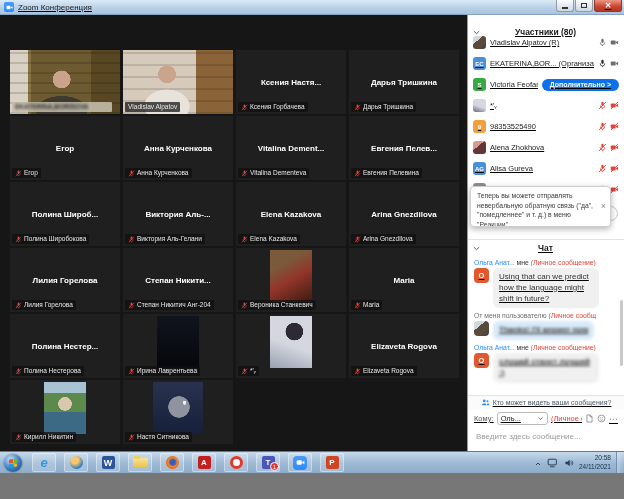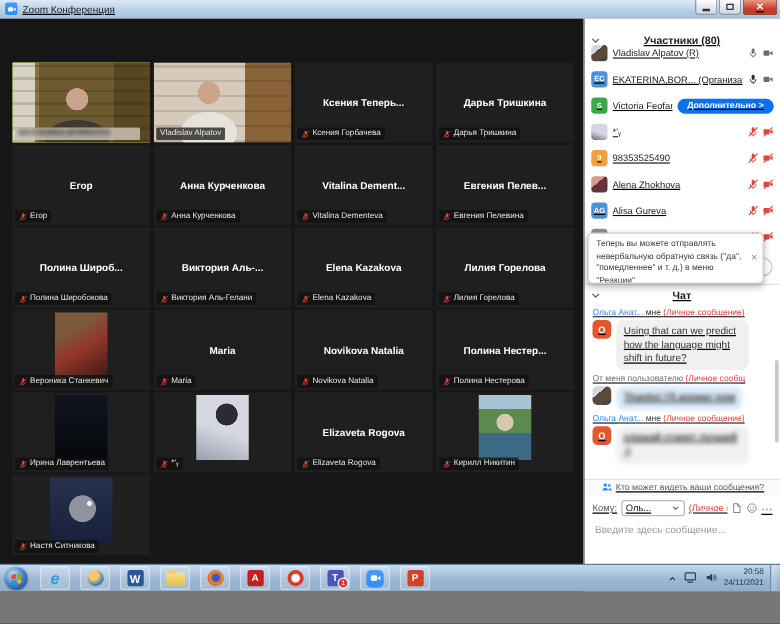--- a/index.html
+++ b/index.html
@@ -82,21 +82,21 @@
   .pbtn-more{background:#0e71eb;color:#fff;border-radius:9px;font-size:7px;font-weight:bold;
     padding:2.5px 8px;white-space:nowrap;cursor:pointer;}
   .pbtns{display:flex;justify-content:space-between;padding:0 6px;margin-top:6px;}
   .pbtns button{font-size:7px;color:#222;background:#fff;border:1px solid #c6c6c6;
     border-radius:8px;padding:3px 8px;font-family:"Liberation Sans",sans-serif;cursor:pointer;white-space:nowrap;}
   .tooltip{position:absolute;left:2px;top:171px;width:141px;height:41px;background:#fff;
     border:1px solid #cfcfcf;border-radius:4px;box-shadow:0 2px 6px rgba(0,0,0,.3);
     padding:4px 14px 0 6px;z-index:6;overflow:hidden;}
   .tt-text{font-size:6.8px;color:#3a3a3a;line-height:1.4;}
   .tt-close{position:absolute;right:4px;top:15px;color:#8a8a8a;font-size:9px;line-height:9px;cursor:pointer;}
-  .c-head{margin-top:6px;border-top:1px solid #e2e2e2;height:15px;display:flex;
+  .c-head{margin-top:18px;border-top:1px solid #e2e2e2;height:15px;display:flex;
     align-items:center;padding:2px 4px 0;}
   #messages{height:141px;overflow:hidden;position:relative;padding:1px 8px 0 6px;}
   .mhead{font-size:6.8px;margin:4px 0 2px;white-space:nowrap;overflow:hidden;}
   .m-from{color:#2d8cff;}
   .msg.self .m-from{color:#6e6e6e;}
   .m-mid{color:#333;}
   .m-priv{color:#e0443a;}
   .mrow{display:flex;gap:4px;align-items:flex-start;}
   .mav{width:15px;height:15px;border-radius:4px;flex:none;color:#fff;font-size:7.5px;
     font-weight:bold;display:flex;align-items:center;justify-content:center;overflow:hidden;}
@@ -194,21 +194,21 @@
               <span class="ob">EKATERINA,BORISOVA</span>
             </div>
           </div>
           <div class="tile">
             <div class="vid v-vlad"></div>
             <div class="tile-label">
               <span>Vladislav Alpatov</span>
             </div>
           </div>
           <div class="tile">
-            <div class="cname">Ксения Теперь...</div>
+            <div class="cname">Ксения Настя...</div>
             <div class="tile-label">
               <span class="mico">
                 <svg width="7" height="7" viewBox="0 0 14 14">
                   <rect x="5.2" y="1.2" width="3.6" height="6.6" rx="1.8" fill="#e0443a"></rect>
                   <path d="M3.6 6.6v.9a3.4 3.4 0 0 0 6.8 0v-.9" fill="none" stroke="#e0443a" stroke-width="1.2"></path>
                   <line x1="7" y1="11" x2="7" y2="12.6" stroke="#e0443a" stroke-width="1.2"></line>
                   <line x1="1.5" y1="12.5" x2="12.5" y2="1.5" stroke="#e0443a" stroke-width="1.4"></line>
                 </svg>
               </span>
               <span>Ксения Горбачева</span>
@@ -320,34 +320,62 @@
                   <rect x="5.2" y="1.2" width="3.6" height="6.6" rx="1.8" fill="#e0443a"></rect>
                   <path d="M3.6 6.6v.9a3.4 3.4 0 0 0 6.8 0v-.9" fill="none" stroke="#e0443a" stroke-width="1.2"></path>
                   <line x1="7" y1="11" x2="7" y2="12.6" stroke="#e0443a" stroke-width="1.2"></line>
                   <line x1="1.5" y1="12.5" x2="12.5" y2="1.5" stroke="#e0443a" stroke-width="1.4"></line>
                 </svg>
               </span>
               <span>Elena Kazakova</span>
             </div>
           </div>
           <div class="tile">
+            <div class="cname">Arina Gnezdilova</div>
+            <div class="tile-label">
+              <span class="mico">
+                <svg width="7" height="7" viewBox="0 0 14 14">
+                  <rect x="5.2" y="1.2" width="3.6" height="6.6" rx="1.8" fill="#e0443a"></rect>
+                  <path d="M3.6 6.6v.9a3.4 3.4 0 0 0 6.8 0v-.9" fill="none" stroke="#e0443a" stroke-width="1.2"></path>
+                  <line x1="7" y1="11" x2="7" y2="12.6" stroke="#e0443a" stroke-width="1.2"></line>
+                  <line x1="1.5" y1="12.5" x2="12.5" y2="1.5" stroke="#e0443a" stroke-width="1.4"></line>
+                </svg>
+              </span>
+              <span>Arina Gnezdilova</span>
+            </div>
+          </div>
+          <div class="tile">
             <div class="cname">Лилия Горелова</div>
             <div class="tile-label">
               <span class="mico">
                 <svg width="7" height="7" viewBox="0 0 14 14">
                   <rect x="5.2" y="1.2" width="3.6" height="6.6" rx="1.8" fill="#e0443a"></rect>
                   <path d="M3.6 6.6v.9a3.4 3.4 0 0 0 6.8 0v-.9" fill="none" stroke="#e0443a" stroke-width="1.2"></path>
                   <line x1="7" y1="11" x2="7" y2="12.6" stroke="#e0443a" stroke-width="1.2"></line>
                   <line x1="1.5" y1="12.5" x2="12.5" y2="1.5" stroke="#e0443a" stroke-width="1.4"></line>
                 </svg>
               </span>
               <span>Лилия Горелова</span>
             </div>
           </div>
           <div class="tile">
+            <div class="cname">Степан Никити...</div>
+            <div class="tile-label">
+              <span class="mico">
+                <svg width="7" height="7" viewBox="0 0 14 14">
+                  <rect x="5.2" y="1.2" width="3.6" height="6.6" rx="1.8" fill="#e0443a"></rect>
+                  <path d="M3.6 6.6v.9a3.4 3.4 0 0 0 6.8 0v-.9" fill="none" stroke="#e0443a" stroke-width="1.2"></path>
+                  <line x1="7" y1="11" x2="7" y2="12.6" stroke="#e0443a" stroke-width="1.2"></line>
+                  <line x1="1.5" y1="12.5" x2="12.5" y2="1.5" stroke="#e0443a" stroke-width="1.4"></line>
+                </svg>
+              </span>
+              <span>Степан Никитич Анг-204</span>
+            </div>
+          </div>
+          <div class="tile">
             <div class="av-img a-paint"></div>
             <div class="tile-label">
               <span class="mico">
                 <svg width="7" height="7" viewBox="0 0 14 14">
                   <rect x="5.2" y="1.2" width="3.6" height="6.6" rx="1.8" fill="#e0443a"></rect>
                   <path d="M3.6 6.6v.9a3.4 3.4 0 0 0 6.8 0v-.9" fill="none" stroke="#e0443a" stroke-width="1.2"></path>
                   <line x1="7" y1="11" x2="7" y2="12.6" stroke="#e0443a" stroke-width="1.2"></line>
                   <line x1="1.5" y1="12.5" x2="12.5" y2="1.5" stroke="#e0443a" stroke-width="1.4"></line>
                 </svg>
               </span>
@@ -359,34 +387,20 @@
             <div class="tile-label">
               <span class="mico">
                 <svg width="7" height="7" viewBox="0 0 14 14">
                   <rect x="5.2" y="1.2" width="3.6" height="6.6" rx="1.8" fill="#e0443a"></rect>
                   <path d="M3.6 6.6v.9a3.4 3.4 0 0 0 6.8 0v-.9" fill="none" stroke="#e0443a" stroke-width="1.2"></path>
                   <line x1="7" y1="11" x2="7" y2="12.6" stroke="#e0443a" stroke-width="1.2"></line>
                   <line x1="1.5" y1="12.5" x2="12.5" y2="1.5" stroke="#e0443a" stroke-width="1.4"></line>
                 </svg>
               </span>
               <span>Maria</span>
-            </div>
-          </div>
-          <div class="tile">
-            <div class="cname">Novikova Natalia</div>
-            <div class="tile-label">
-              <span class="mico">
-                <svg width="7" height="7" viewBox="0 0 14 14">
-                  <rect x="5.2" y="1.2" width="3.6" height="6.6" rx="1.8" fill="#e0443a"></rect>
-                  <path d="M3.6 6.6v.9a3.4 3.4 0 0 0 6.8 0v-.9" fill="none" stroke="#e0443a" stroke-width="1.2"></path>
-                  <line x1="7" y1="11" x2="7" y2="12.6" stroke="#e0443a" stroke-width="1.2"></line>
-                  <line x1="1.5" y1="12.5" x2="12.5" y2="1.5" stroke="#e0443a" stroke-width="1.4"></line>
-                </svg>
-              </span>
-              <span>Novikova Natalia</span>
             </div>
           </div>
           <div class="tile">
             <div class="cname">Полина Нестер...</div>
             <div class="tile-label">
               <span class="mico">
                 <svg width="7" height="7" viewBox="0 0 14 14">
                   <rect x="5.2" y="1.2" width="3.6" height="6.6" rx="1.8" fill="#e0443a"></rect>
                   <path d="M3.6 6.6v.9a3.4 3.4 0 0 0 6.8 0v-.9" fill="none" stroke="#e0443a" stroke-width="1.2"></path>
                   <line x1="7" y1="11" x2="7" y2="12.6" stroke="#e0443a" stroke-width="1.2"></line>

